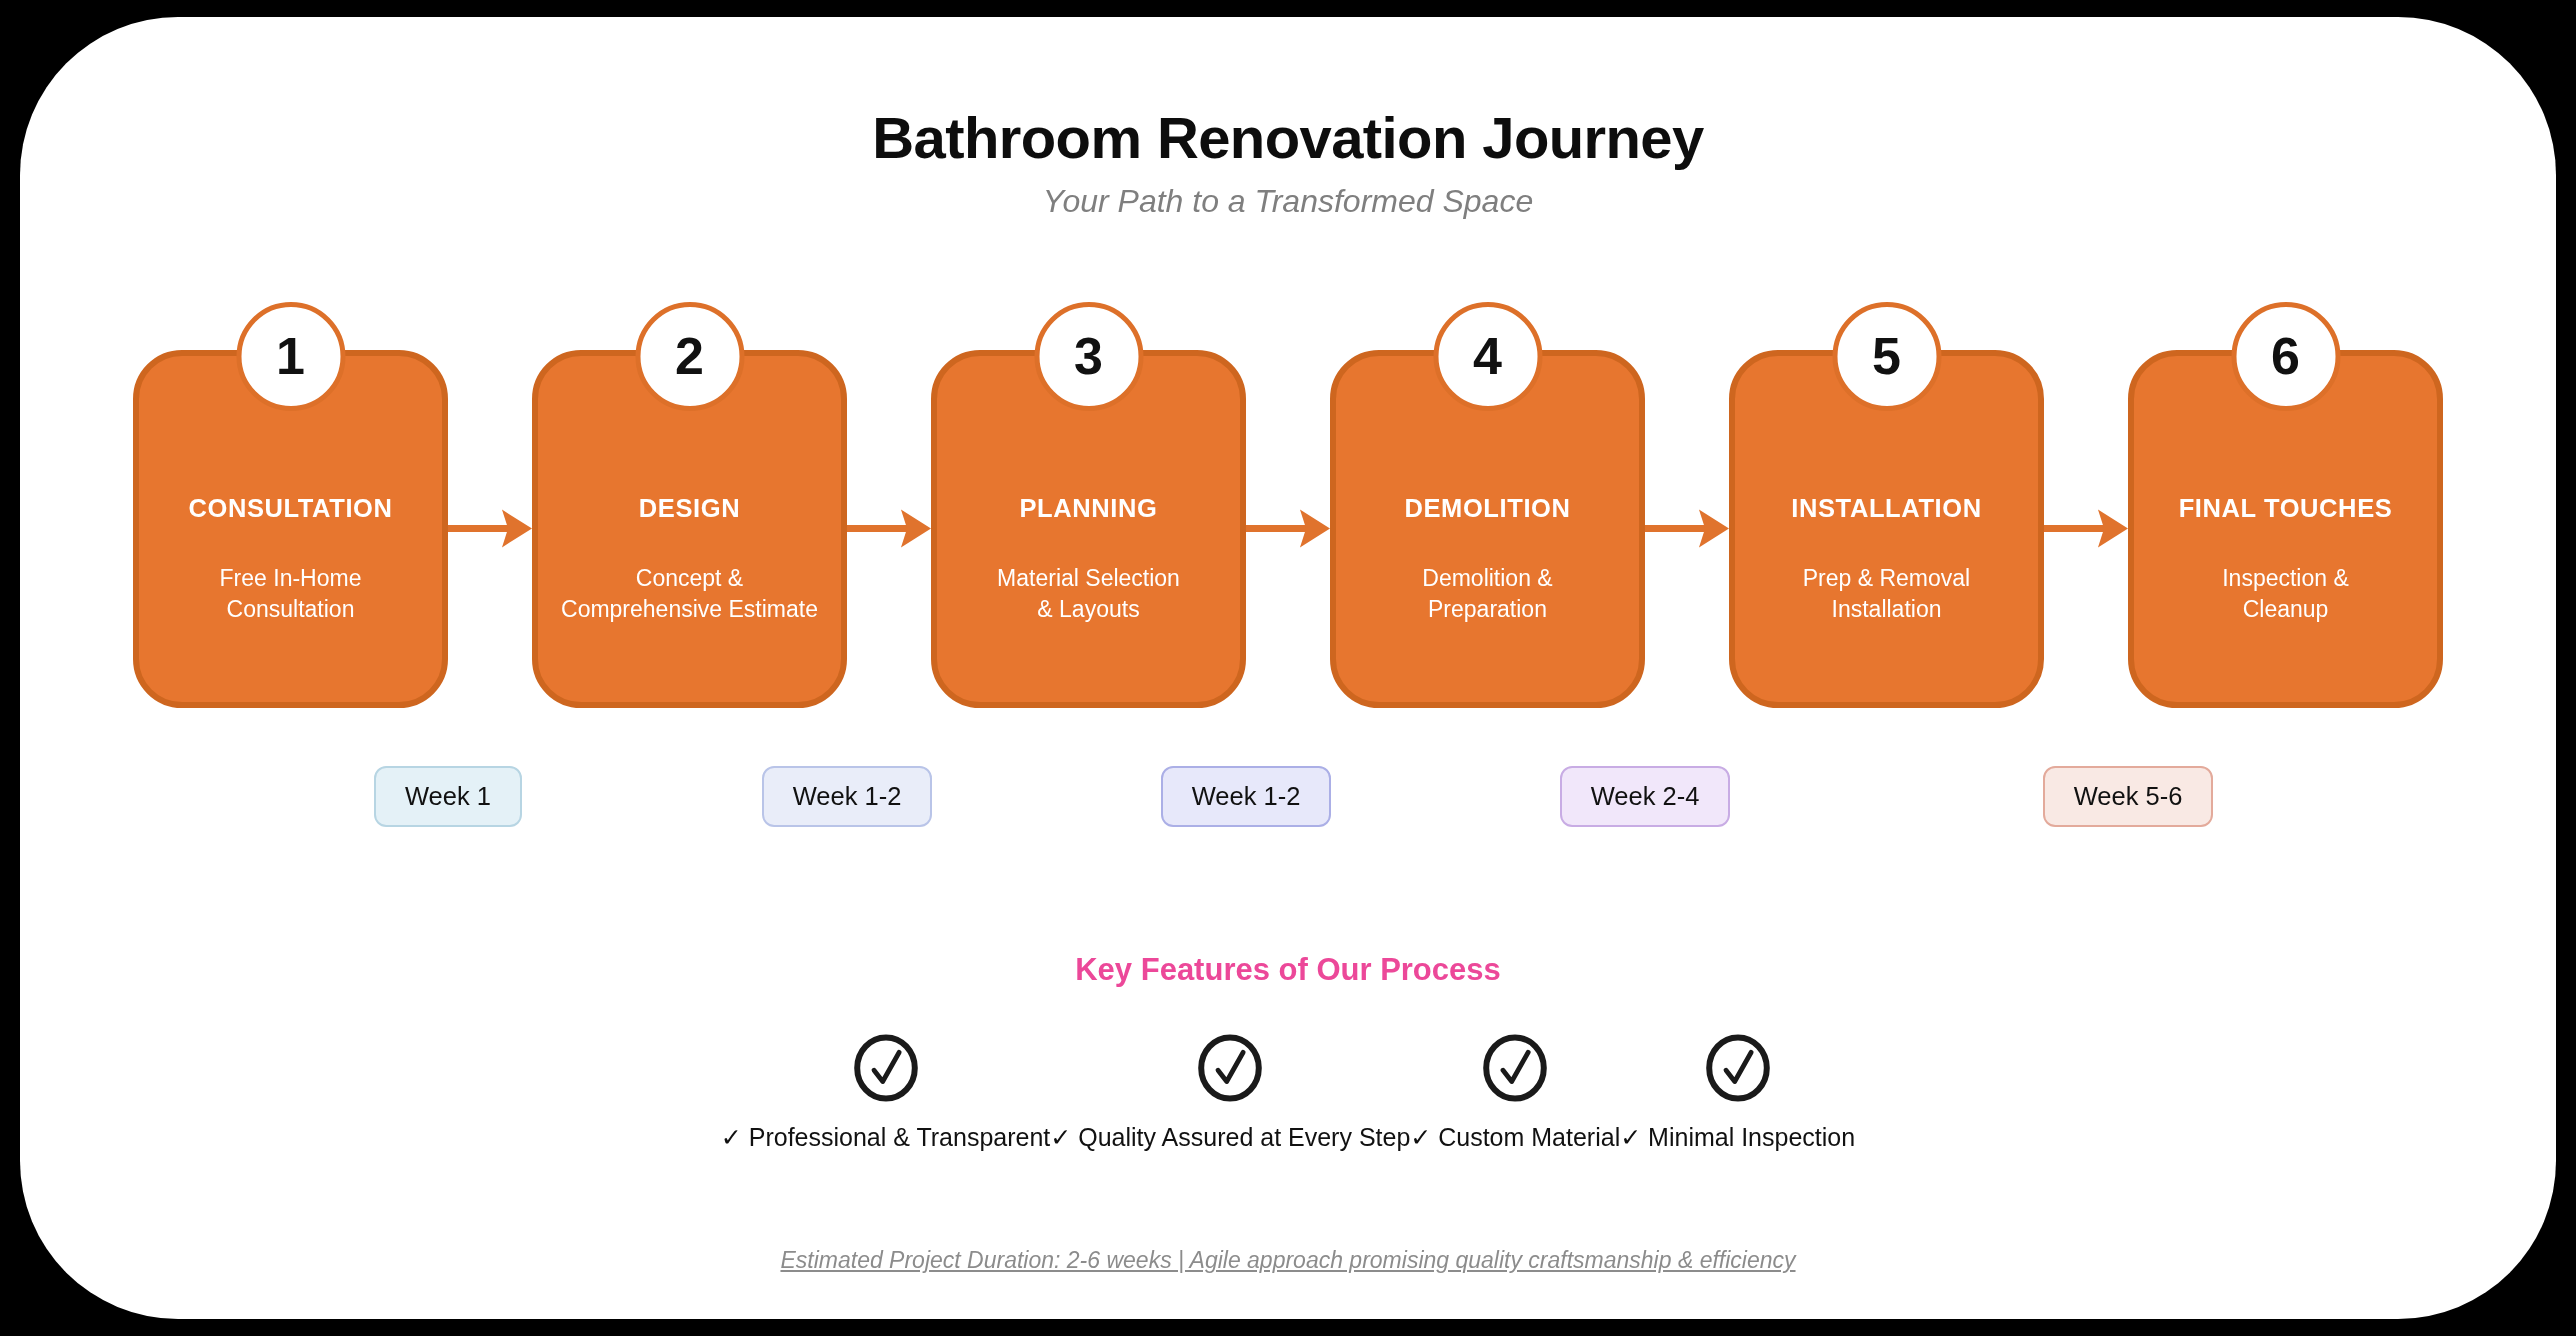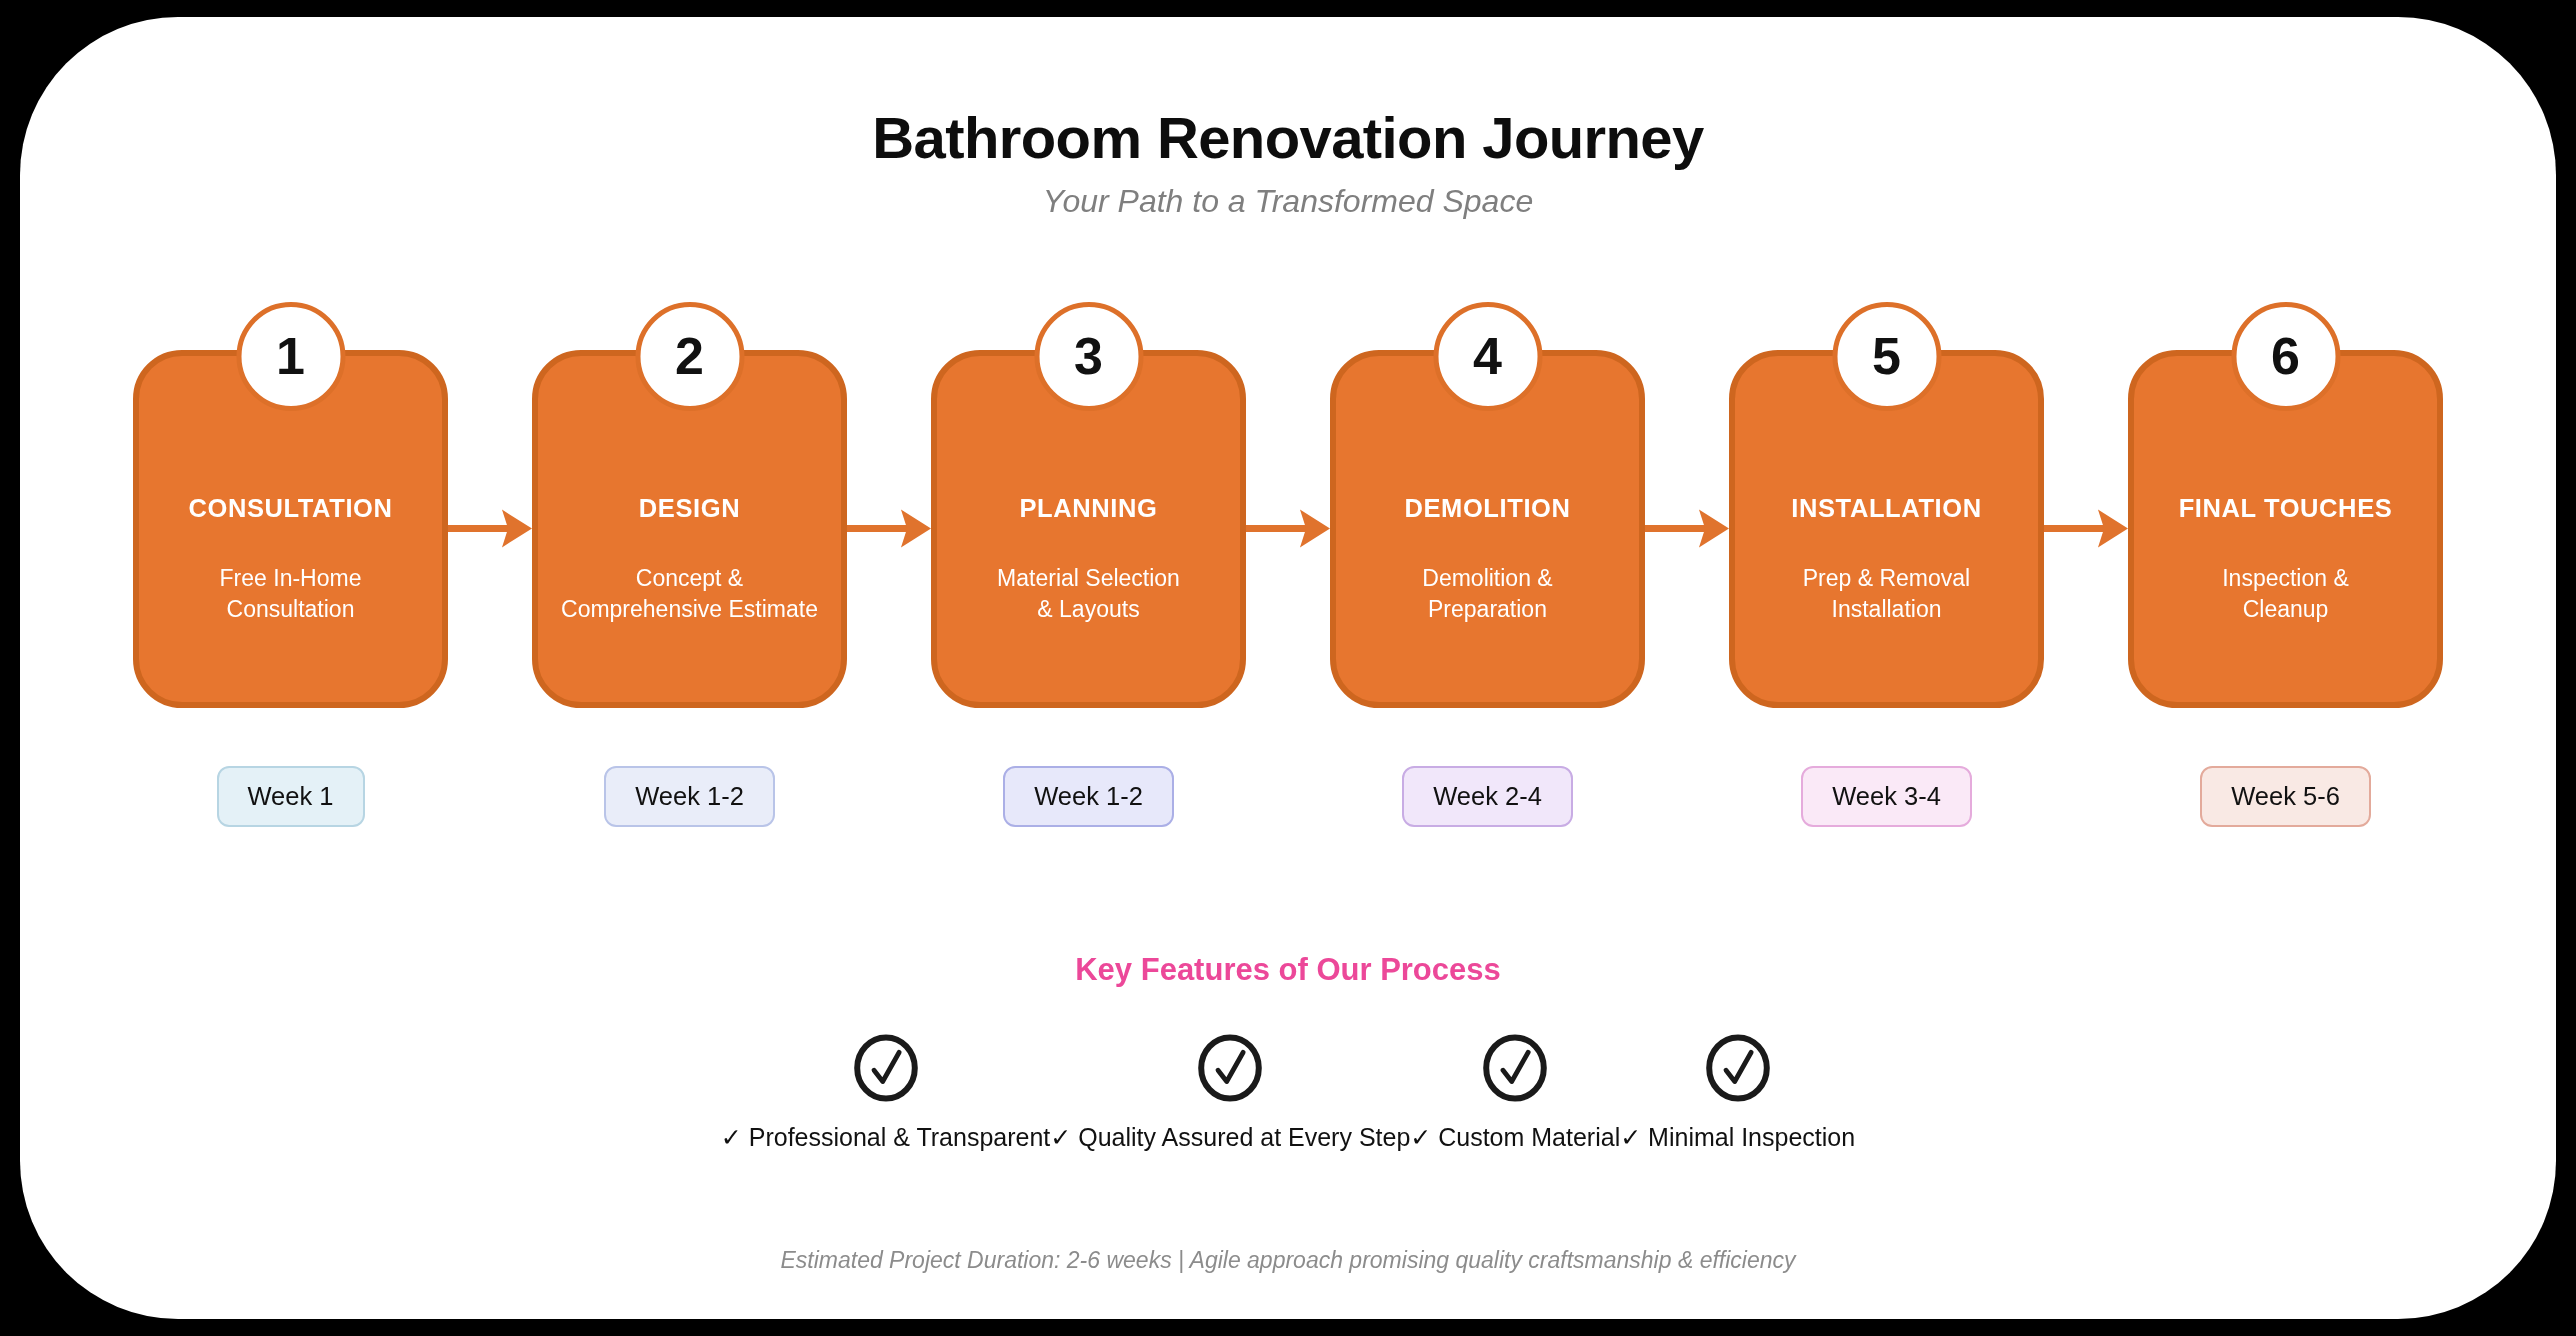--- a/index.html
+++ b/index.html
@@ -143,20 +143,21 @@
     color: #111111;
     white-space: nowrap;
   }
   
   .footer-note {
     margin-top: 95px;
     text-align: center;
     font-size: 23px;
     font-style: italic;
     color: #8c8c8c;
+    text-decoration: underline;
   }
 </style>
 </head>
 <body>
 
 <div class="canvas" style="--card-fill: #e7762f; --card-border: #ce661f; --circle-border: #dd7029; --arrow: #e0732d; --ink: #1a1a1a;">
 
   <h1 class="page-title">Bathroom Renovation Journey</h1>
   <div class="page-subtitle">Your Path to a Transformed Space</div>
 
@@ -263,23 +264,20 @@
       </div>
     <div class="badge-spacer"></div>
     <div class="badge-slot">
         <div class="week-badge" style="--bg: #e7e8fa; --bd: #abafe6;">Week 1-2</div>
       </div>
     <div class="badge-spacer"></div>
     <div class="badge-slot">
         <div class="week-badge" style="--bg: #f1e7fa; --bd: #c8ace4;">Week 2-4</div>
       </div>
     <div class="badge-spacer"></div>
-    <div class="badge-slot">
-        <div class="week-badge" style="--bg: #fae9f7; --bd: #e5abdc;">Week 3-4</div>
-      </div>
     <div class="badge-spacer"></div>
     <div class="badge-slot">
         <div class="week-badge" style="--bg: #f9e9e4; --bd: #e3aa9b;">Week 5-6</div>
       </div>
   </div>
 
   <h2 class="features-heading">Key Features of Our Process</h2>
 
   <div class="features-row">
 

